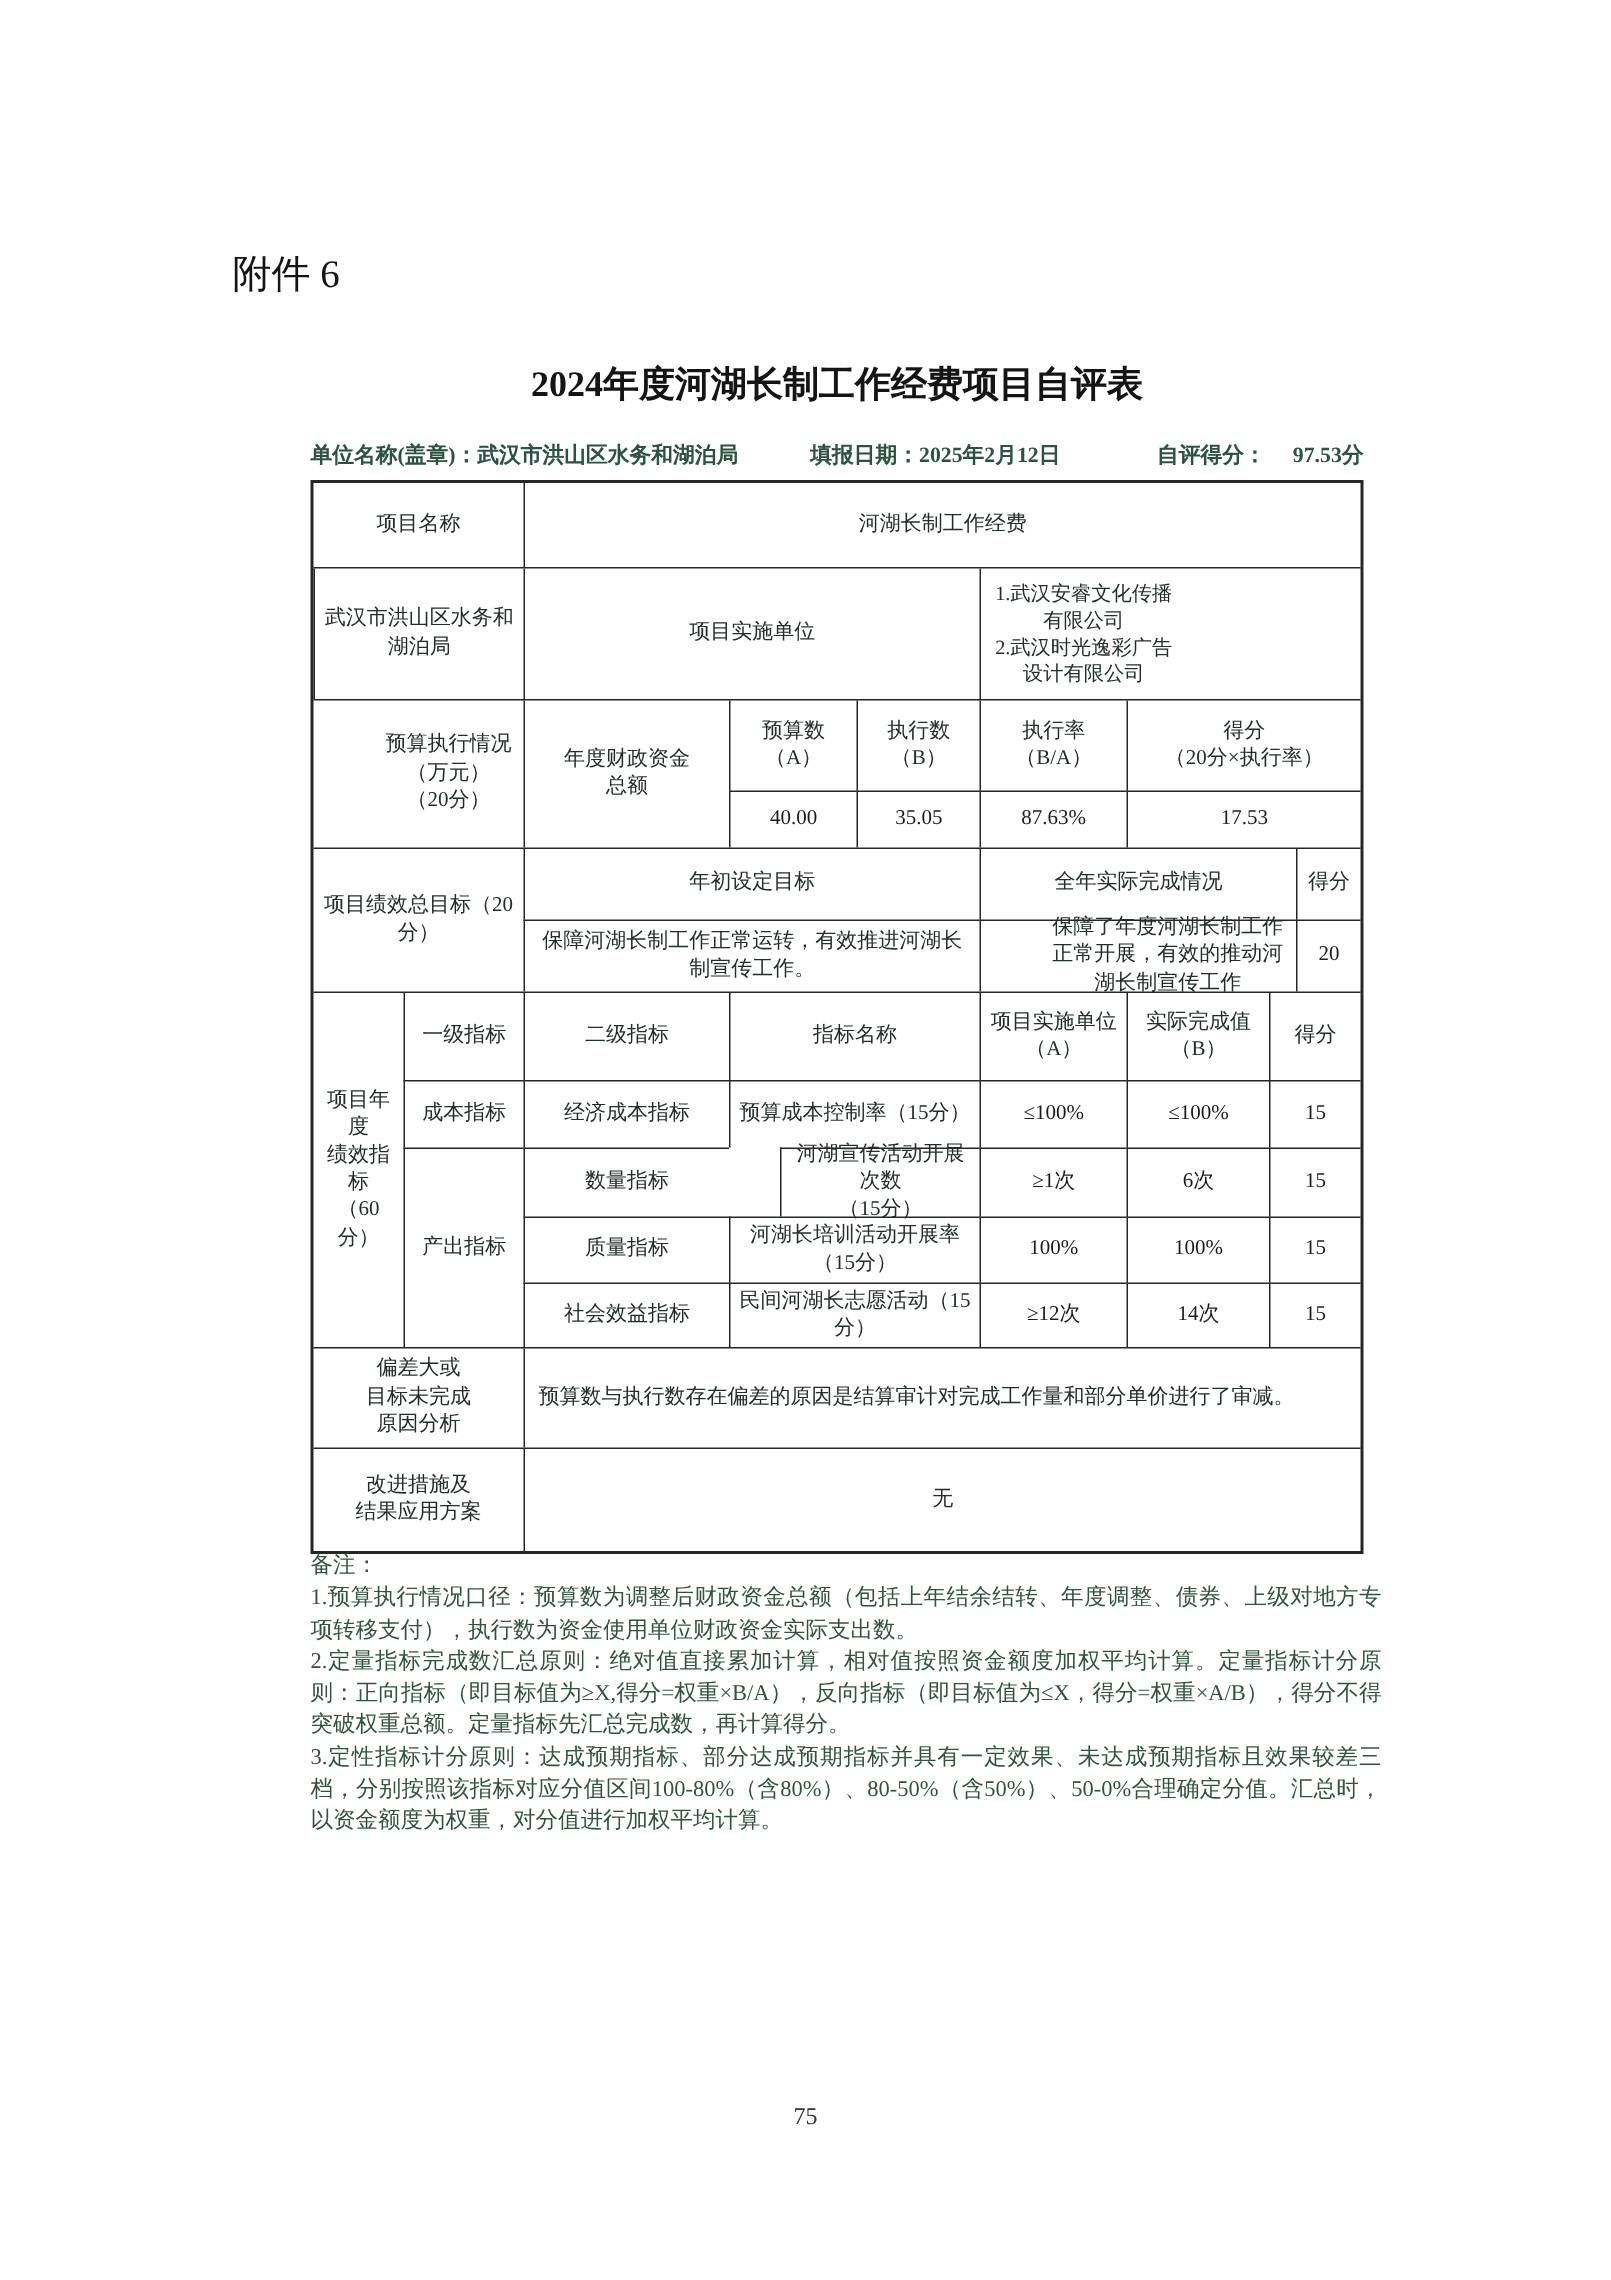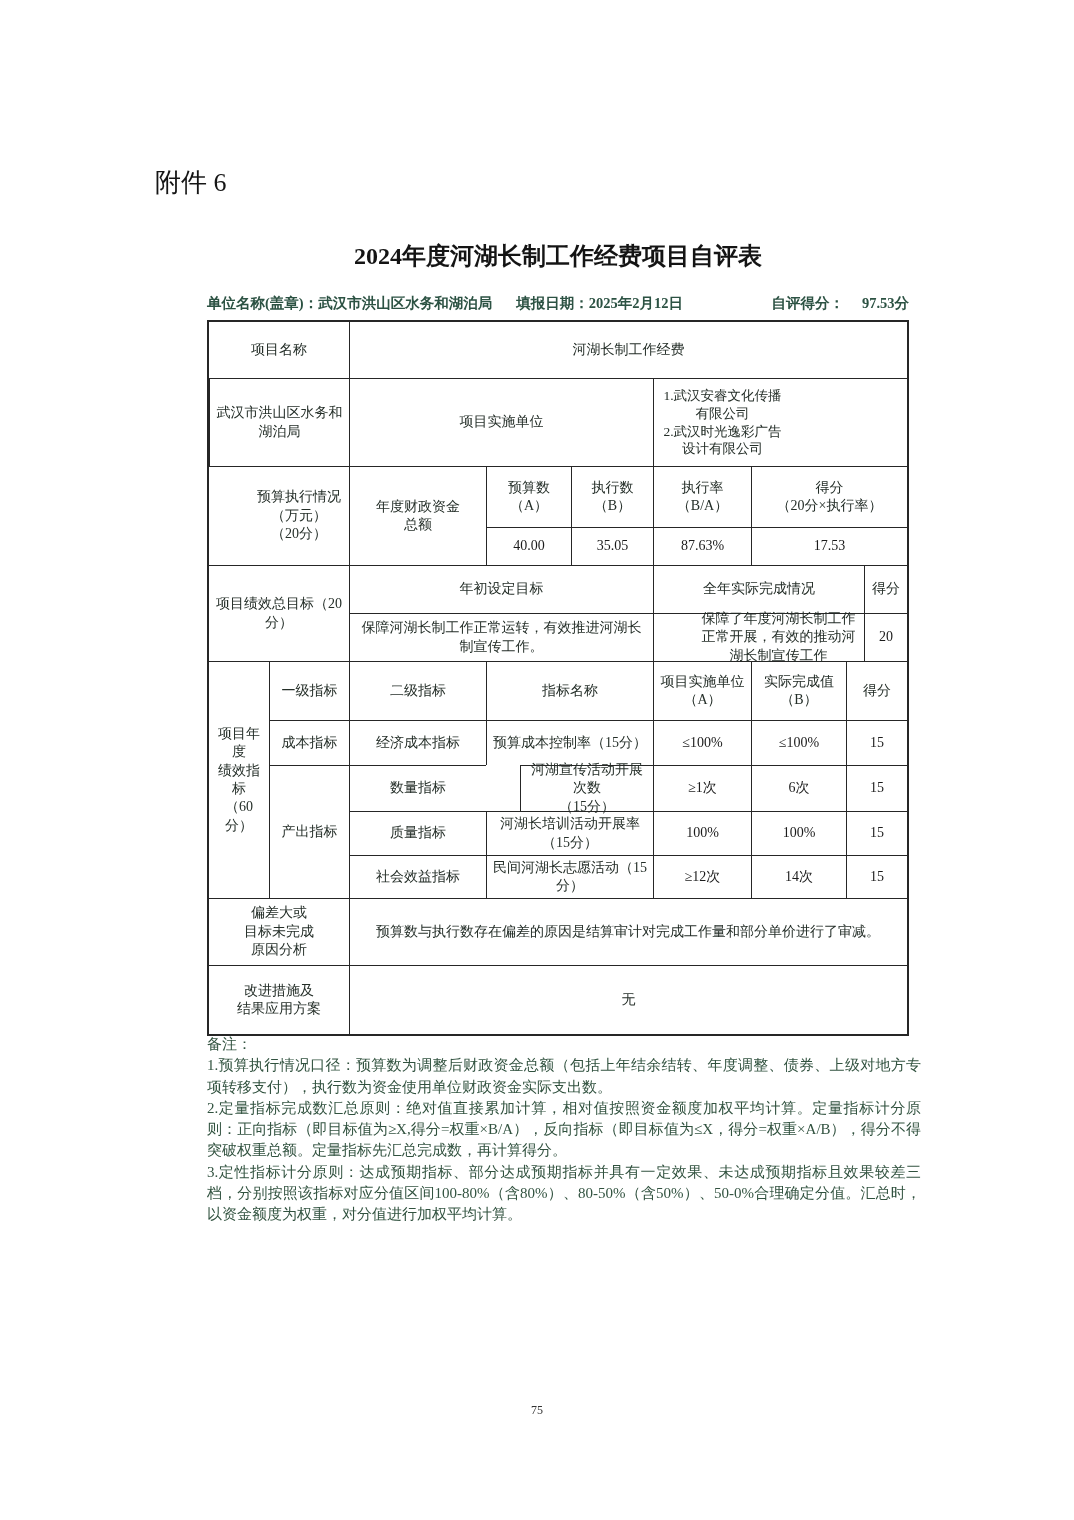--- a/index.html
+++ b/index.html
@@ -5,48 +5,48 @@
   html,body{margin:0;padding:0;background:#ffffff;}
   .page{
     position:relative;width:1074px;height:1520px;background:#ffffff;
     font-family:"Liberation Serif","DejaVu Serif",serif;color:#242e28;overflow:hidden;
   }
   .attachment{position:absolute;left:155px;top:165px;font-size:26px;color:#151515;}
   .doc-title{position:absolute;left:186px;top:240px;width:744px;text-align:center;
     font-size:24px;font-weight:bold;color:#141414;}
   .form-header{position:absolute;left:207px;top:294px;width:702px;display:flex;
     align-items:flex-end;font-size:14.5px;font-weight:bold;color:#2c5243;}
-  .form-header .fh-date{margin-left:24px;}
+  .form-header .fh-date{margin-left:48px;}
   .form-header .fh-score{margin-left:auto;display:flex;}
   .form-header .fh-score-val{margin-left:18px;}
   .selftable{position:absolute;left:207px;top:320px;width:702px;border:2px solid #262626;
     box-sizing:border-box;background:#fff;}
   .band{display:grid;width:100%;box-sizing:border-box;}
   .band + .band{border-top:1.5px solid #262626;}
   .cell{display:flex;align-items:center;justify-content:center;text-align:center;
     padding:2px 5px;font-size:14px;line-height:1.32;box-sizing:border-box;
     white-space:pre-line;color:#242e28;}
   .bl{border-left:1.5px solid #262626;}
   .bt{border-top:1.5px solid #262626;}
-  .left{justify-content:flex-start;text-align:center;padding-left:26px;font-family:Liberation Serif, serif;}
+  .left{justify-content:flex-start;text-align:center;padding-left:9px;font-family:Liberation Serif, serif;}
   .small{font-size:13.5px;}
   .val{color:#1b1b1b;}
   .bandA{grid-template-columns:140px 1fr;grid-template-rows:56px;}
   .bandB{grid-template-columns:140px 304px 138px 1fr;grid-template-rows:87px;}
   .bandC{grid-template-columns:140px 137px 85px 82px 98px 1fr;grid-template-rows:60px 38px;}
   .bandD{grid-template-columns:140px 304px 211px 1fr;grid-template-rows:47px 48px;}
   .bandE{grid-template-columns:60px 80px 137px 167px 98px 95px 1fr;
     grid-template-rows:58px 45px 46px 44px 43px;}
   .bandF{grid-template-columns:140px 1fr;grid-template-rows:66px;}
   .bandG{grid-template-columns:140px 1fr;grid-template-rows:68px;}
   .notes{position:absolute;left:207px;top:1034px;width:714px;font-size:15px;
     line-height:1.42;color:#31523f;text-align:justify;}
   .notes .note-item{margin:0;}
   .pageno{position:absolute;left:0;top:1403px;width:1074px;text-align:center;
-    font-size:12px;color:#333;}
+    font-size:16px;color:#333;}
 </style>
 </head>
 <body>
 
 <div class="page">
 
   <div class="attachment">附件 6</div>
 
   <div class="doc-title">2024年度河湖长制工作经费项目自评表</div>
 

